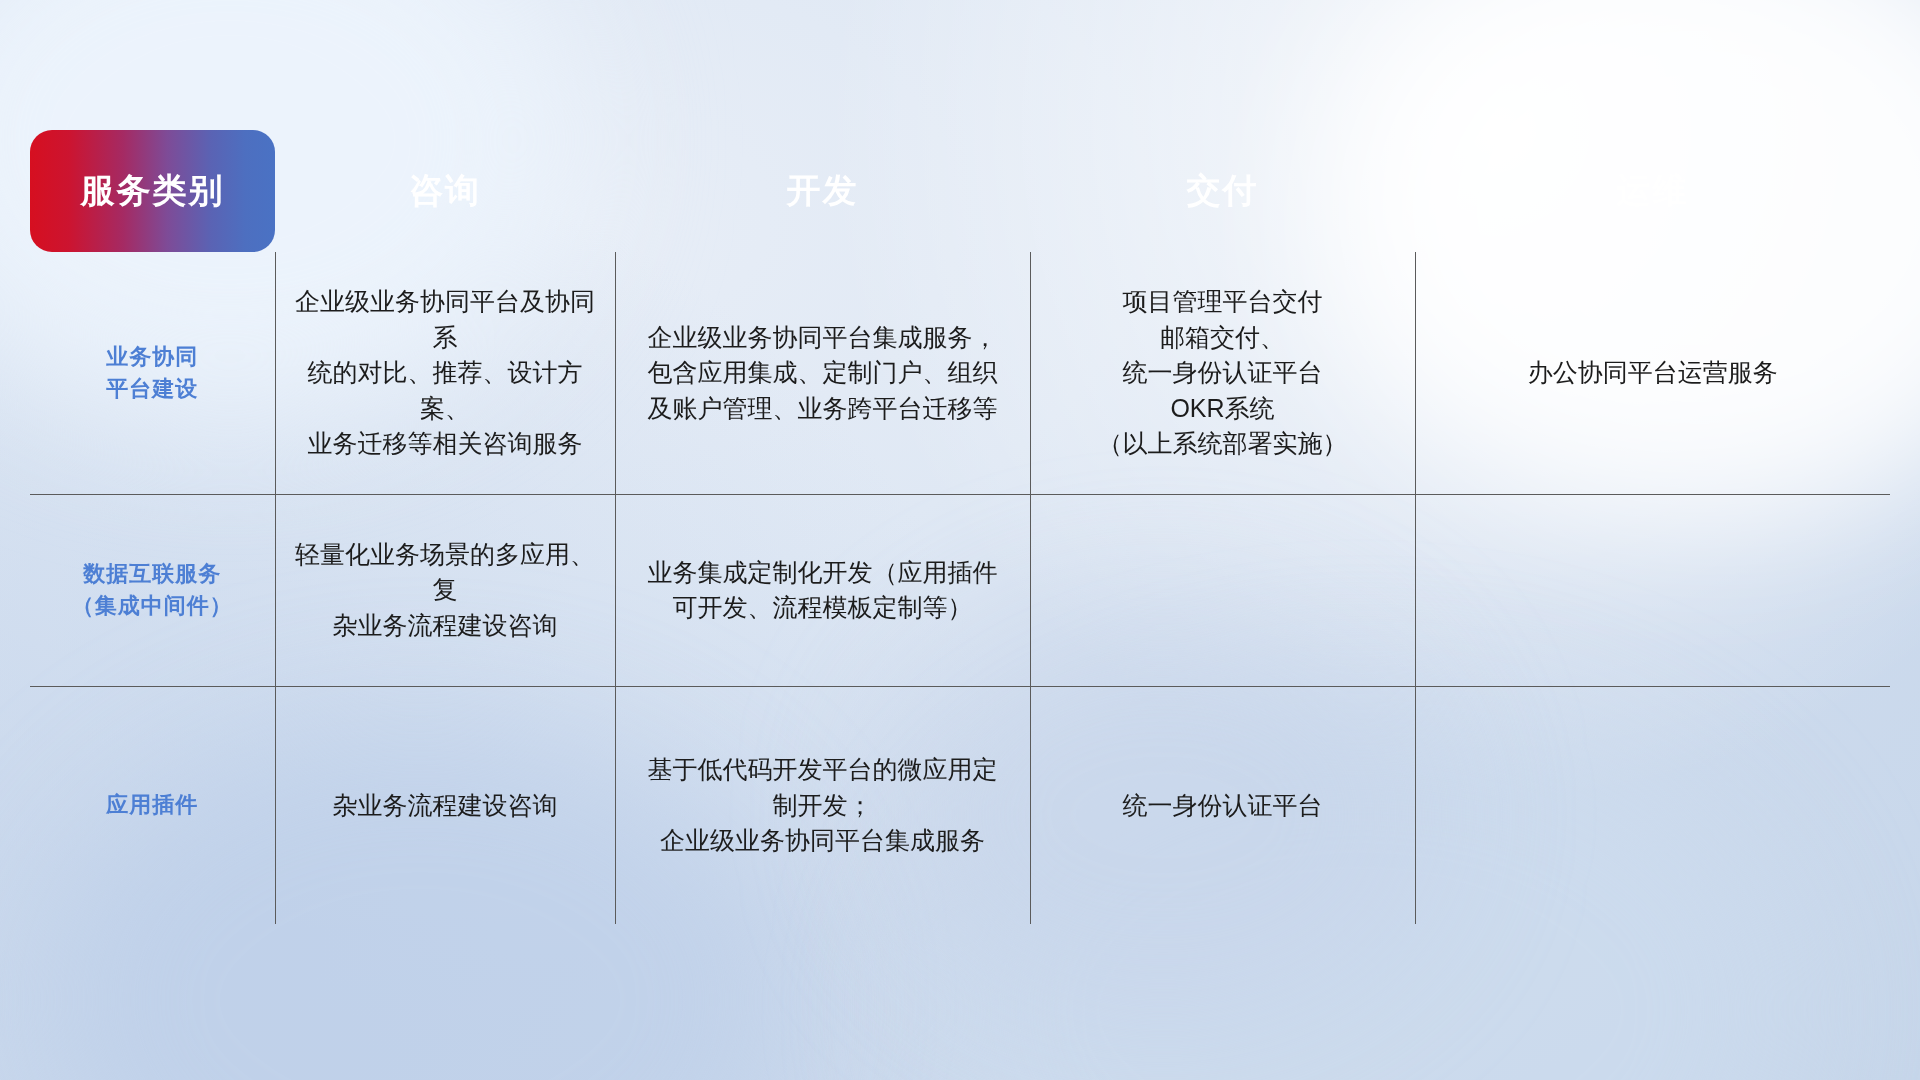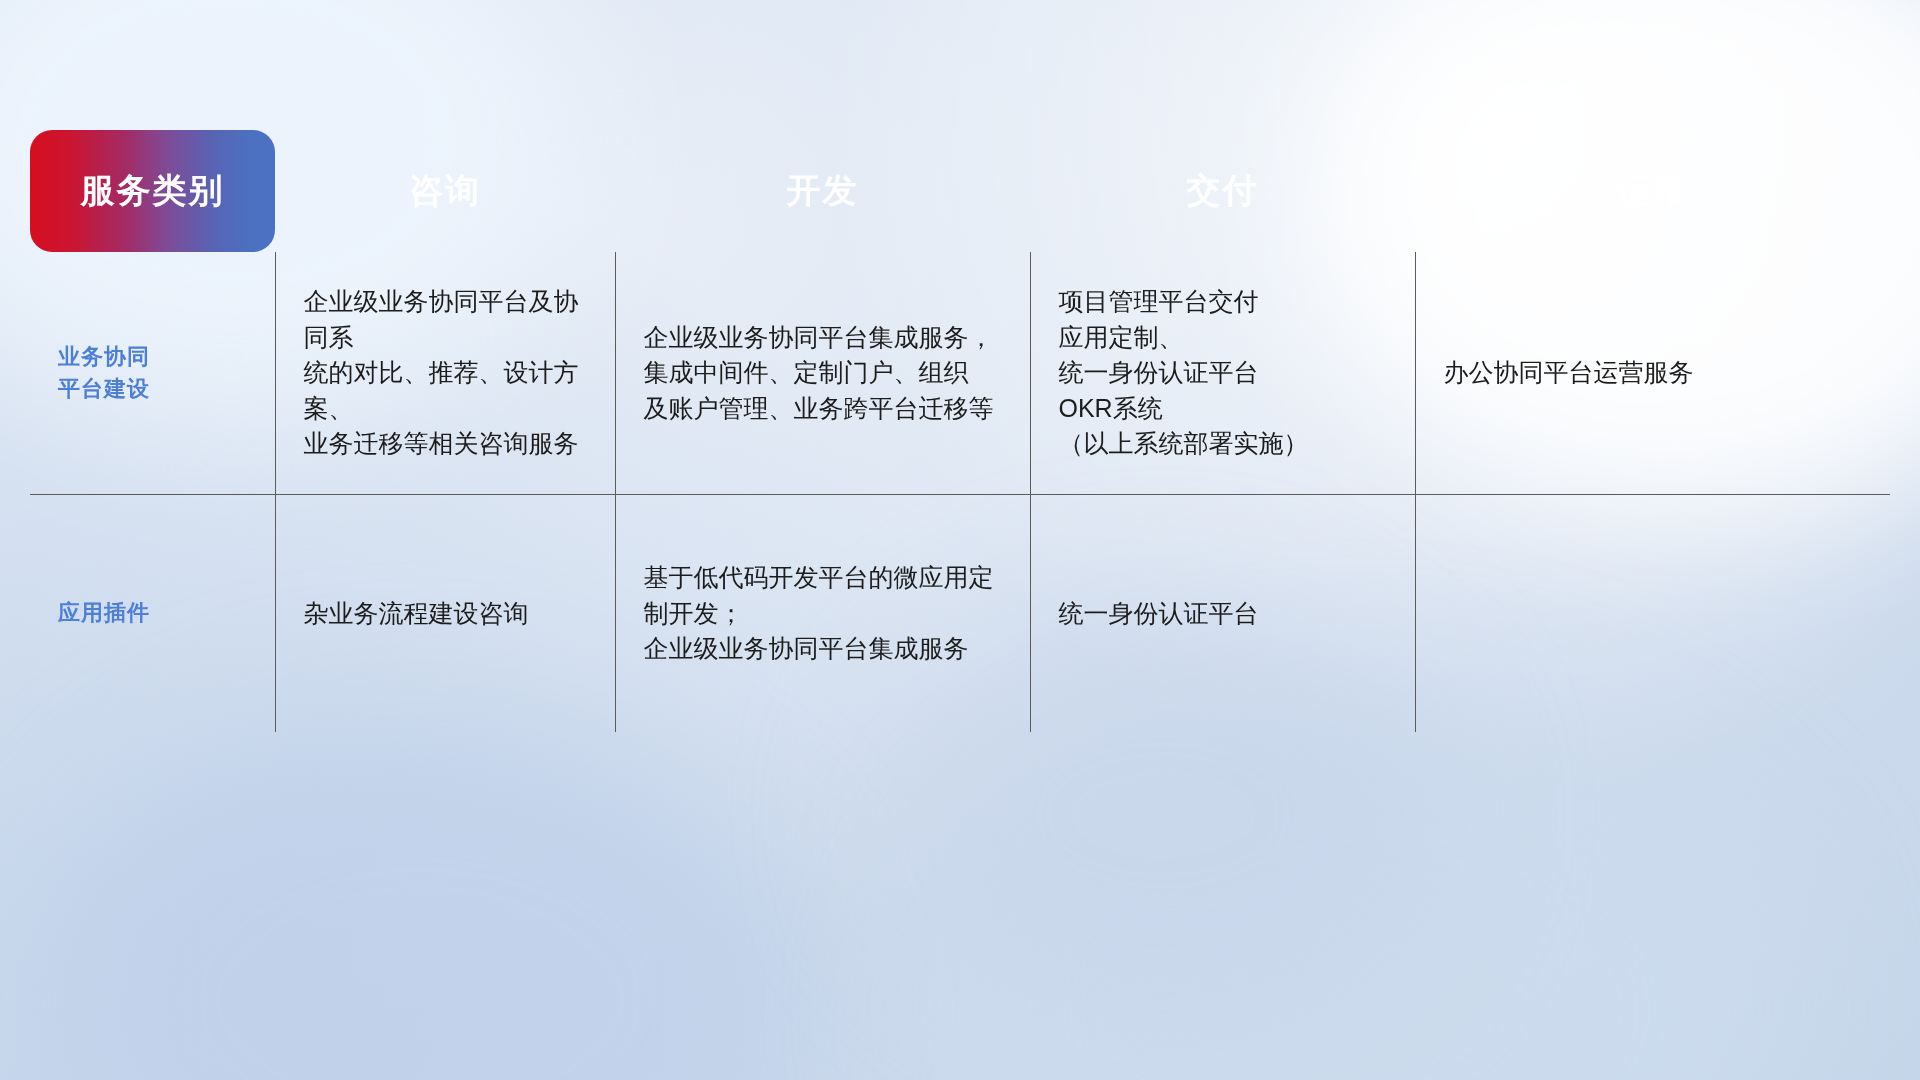--- a/index.html
+++ b/index.html
@@ -72,25 +72,25 @@
     height: 122px;
     background: linear-gradient(90deg, #d60f20 0%, #cc1430 16%, #a52a63 38%, #7e4b97 56%, #5a63b4 74%, #4d6fc0 88%, #4a72c4 100%);
     border-radius: 22px;
     z-index: 0;
   }
   thead th .th-label { position: relative; z-index: 2; }
 
   
   tbody td {
     border: 1px solid #5b5b5b;
-    padding: 18px 28px;
+    padding: 18px 16px;
     font-size: 25px;
     line-height: 1.42;
     color: #1c1c1c;
-    text-align: left;
+    text-align: center;
     vertical-align: middle;
     background: transparent;
   }
   tbody tr:first-child td { border-top: none; }
   tbody td.col-first,
   tbody td.col-last {
     border-left: none;
     border-right: none;
   }
   tbody td.col-first {
@@ -161,32 +161,52 @@
             <span class="cell-text">业务协同
 平台建设</span>
           </td>
           <td>
             <span class="cell-text">企业级业务协同平台及协同系
 统的对比、推荐、设计方案、
 业务迁移等相关咨询服务</span>
           </td>
           <td>
             <span class="cell-text">企业级业务协同平台集成服务，
-集成中间件、定制门户、组织
+包含应用集成、定制门户、组织
 及账户管理、业务跨平台迁移等</span>
           </td>
           <td>
             <span class="cell-text">项目管理平台交付
-应用定制、
+邮箱交付、
 统一身份认证平台
 OKR系统
 （以上系统部署实施）</span>
           </td>
           <td class="col-last">
             <span class="cell-text">办公协同平台运营服务</span>
+          </td>
+        </tr>
+        <tr class="r1">
+          <td class="col-first">
+            <span class="cell-text">数据互联服务
+（集成中间件）</span>
+          </td>
+          <td>
+            <span class="cell-text">轻量化业务场景的多应用、复
+杂业务流程建设咨询</span>
+          </td>
+          <td>
+            <span class="cell-text">业务集成定制化开发（应用插件
+可开发、流程模板定制等）</span>
+          </td>
+          <td>
+            <span class="cell-text"></span>
+          </td>
+          <td class="col-last">
+            <span class="cell-text"></span>
           </td>
         </tr>
         <tr class="r2">
           <td class="col-first">
             <span class="cell-text">应用插件</span>
           </td>
           <td>
             <span class="cell-text">杂业务流程建设咨询</span>
           </td>
           <td>

